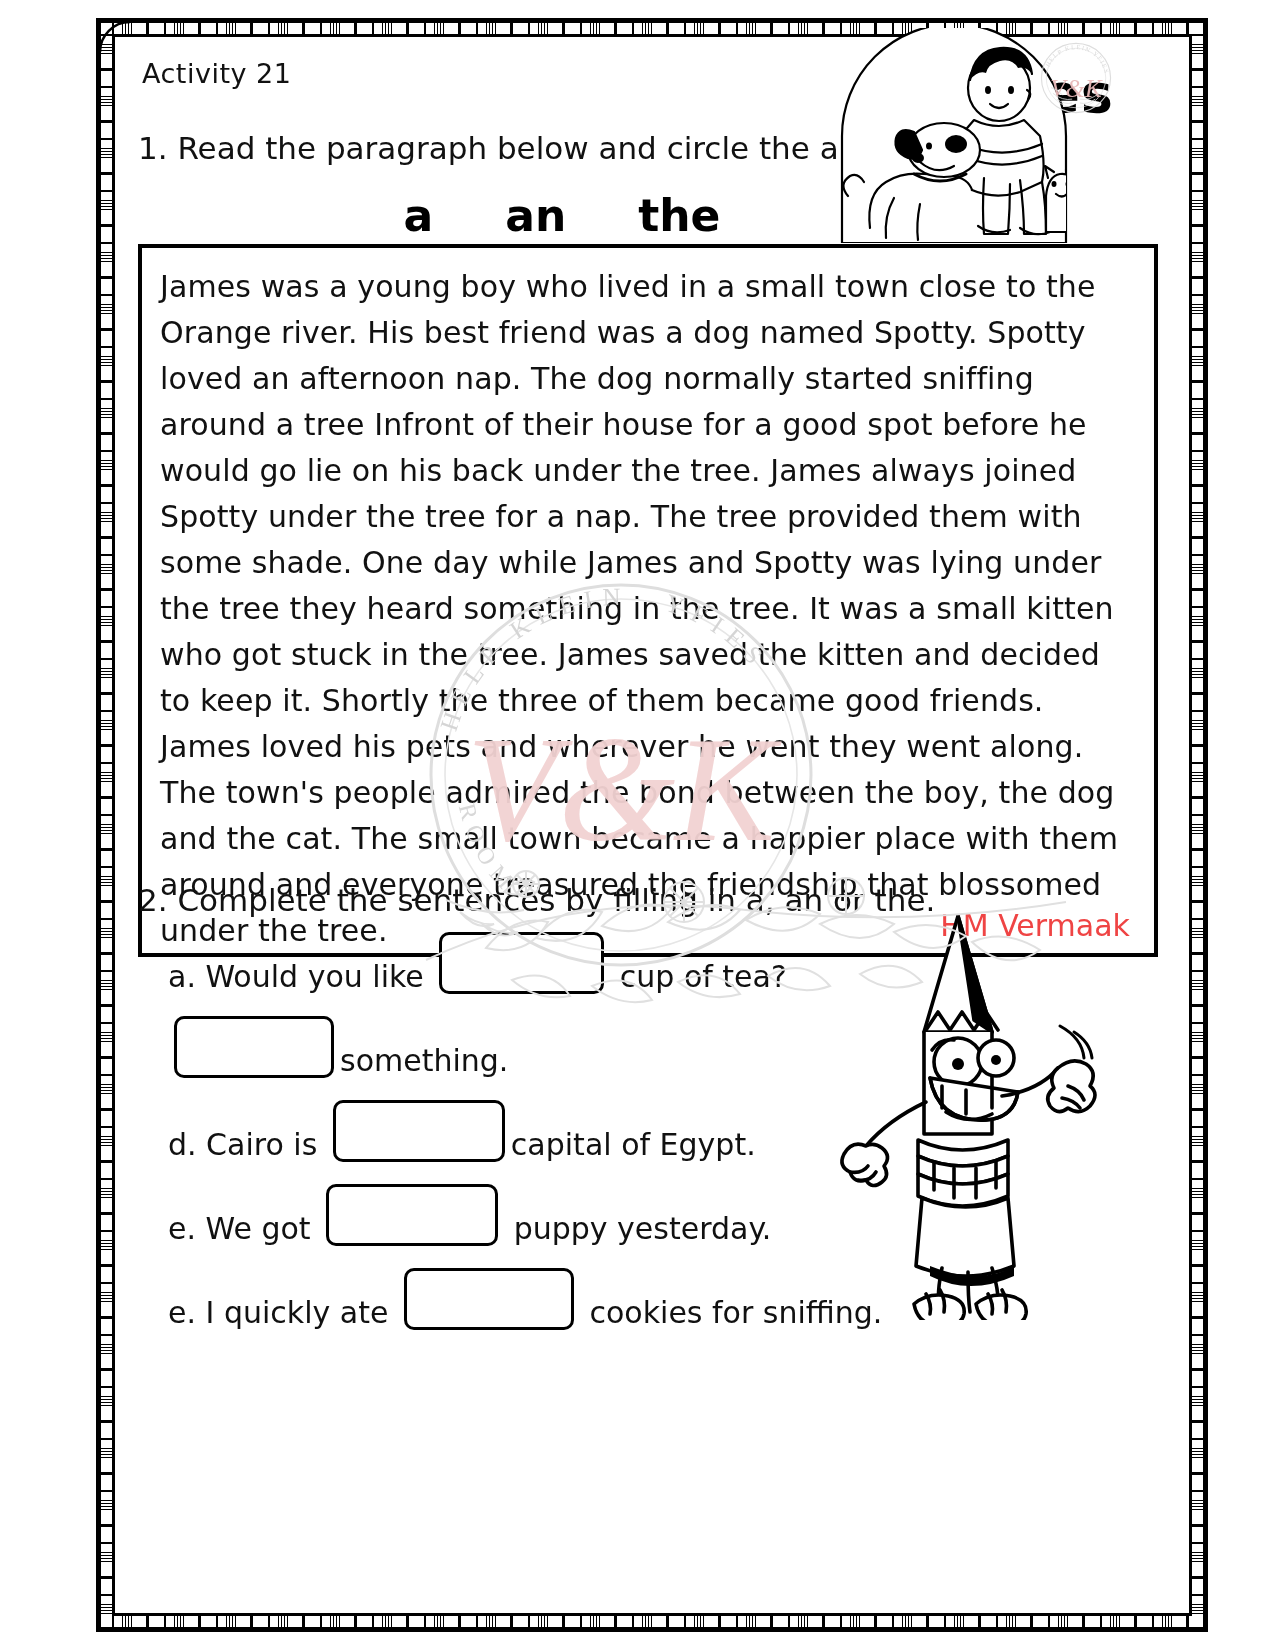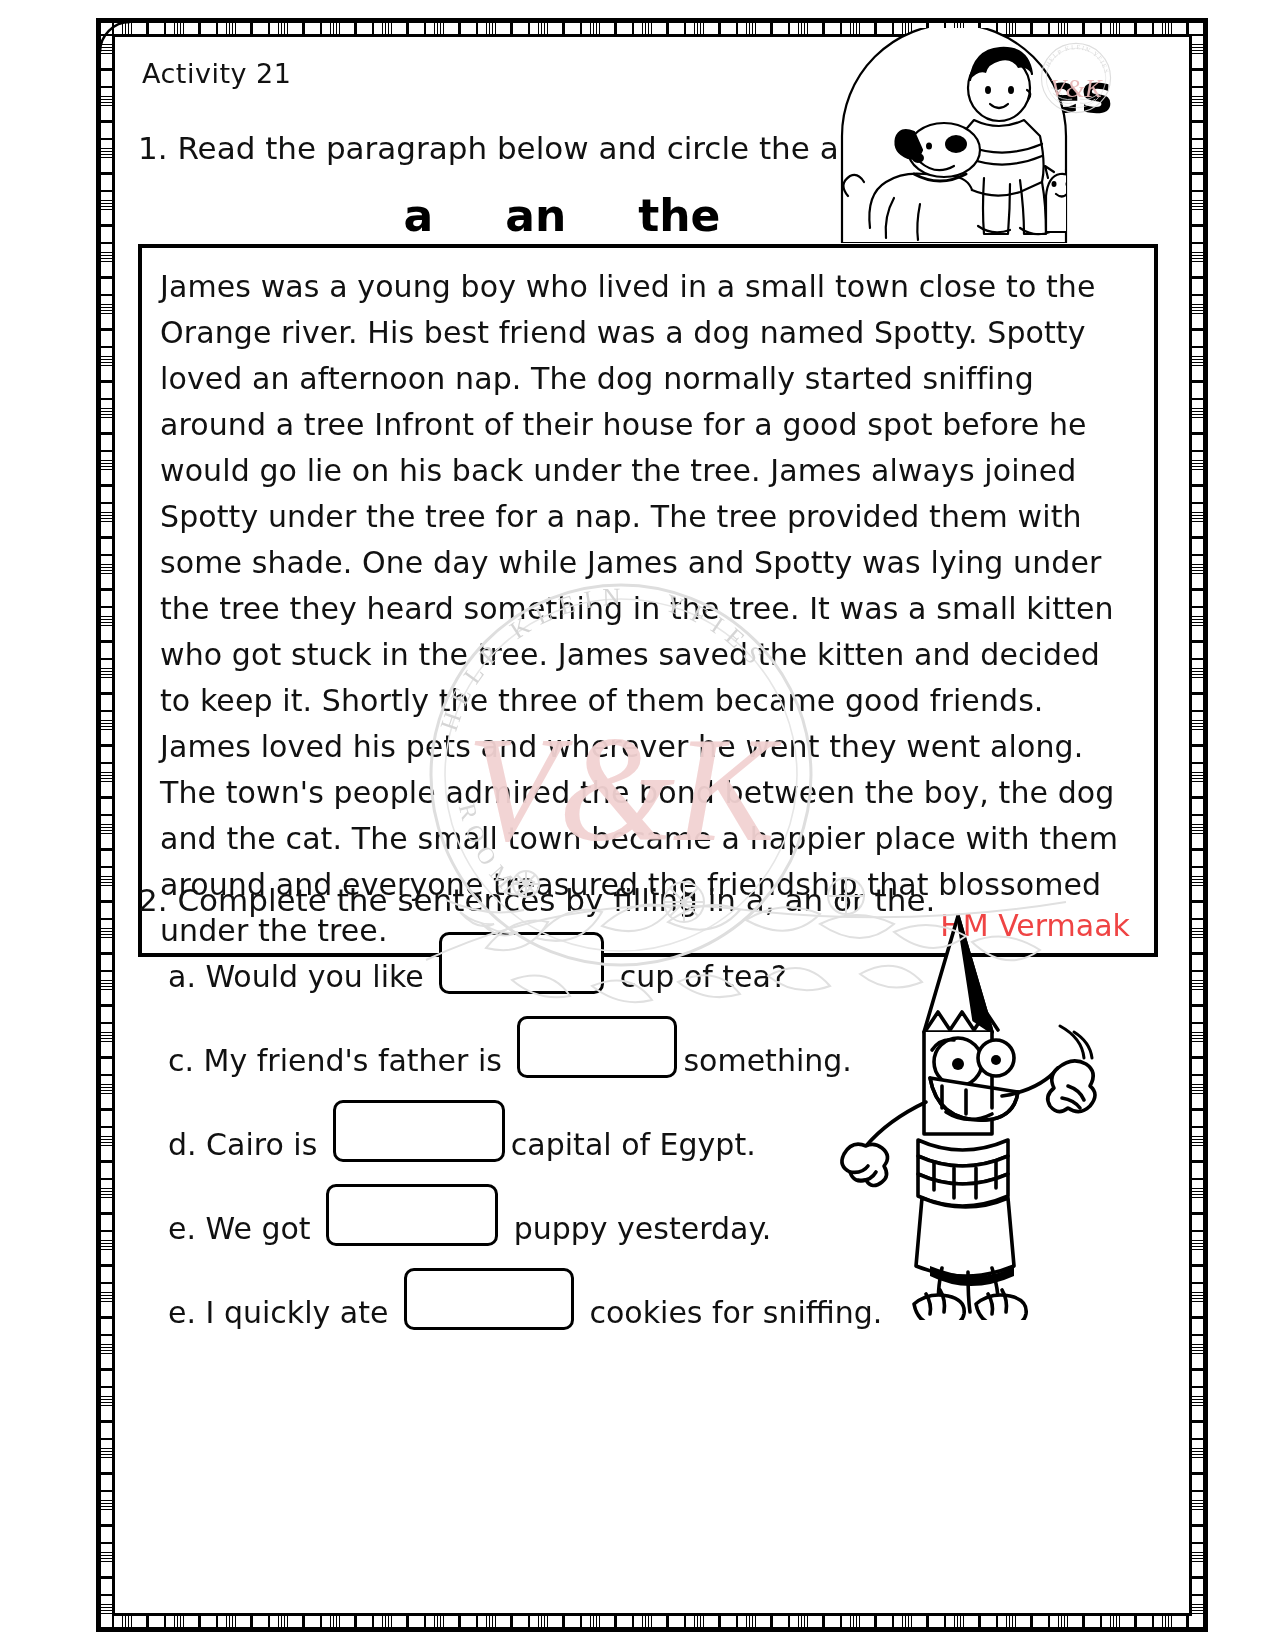--- a/index.html
+++ b/index.html
@@ -284,21 +284,20 @@
 
     <div class="instruction-2">2. Complete the sentences by filling in a, an or the.</div>
 
     <div class="sentences">
         <div class="sentence">
           <span class="lead">a. Would you like </span>
           <div class="blank-box" style="width: 165px;"></div>
           <span class="tail"> cup of tea?</span>
         </div>
         <div class="sentence">
-          <span class="lead">c. My friend's father is </span>
           <div class="blank-box" style="width: 160px;"></div>
           <span class="tail">something.</span>
         </div>
         <div class="sentence">
           <span class="lead">d. Cairo is </span>
           <div class="blank-box" style="width: 172px;"></div>
           <span class="tail">capital of Egypt.</span>
         </div>
         <div class="sentence">
           <span class="lead">e. We got </span>

